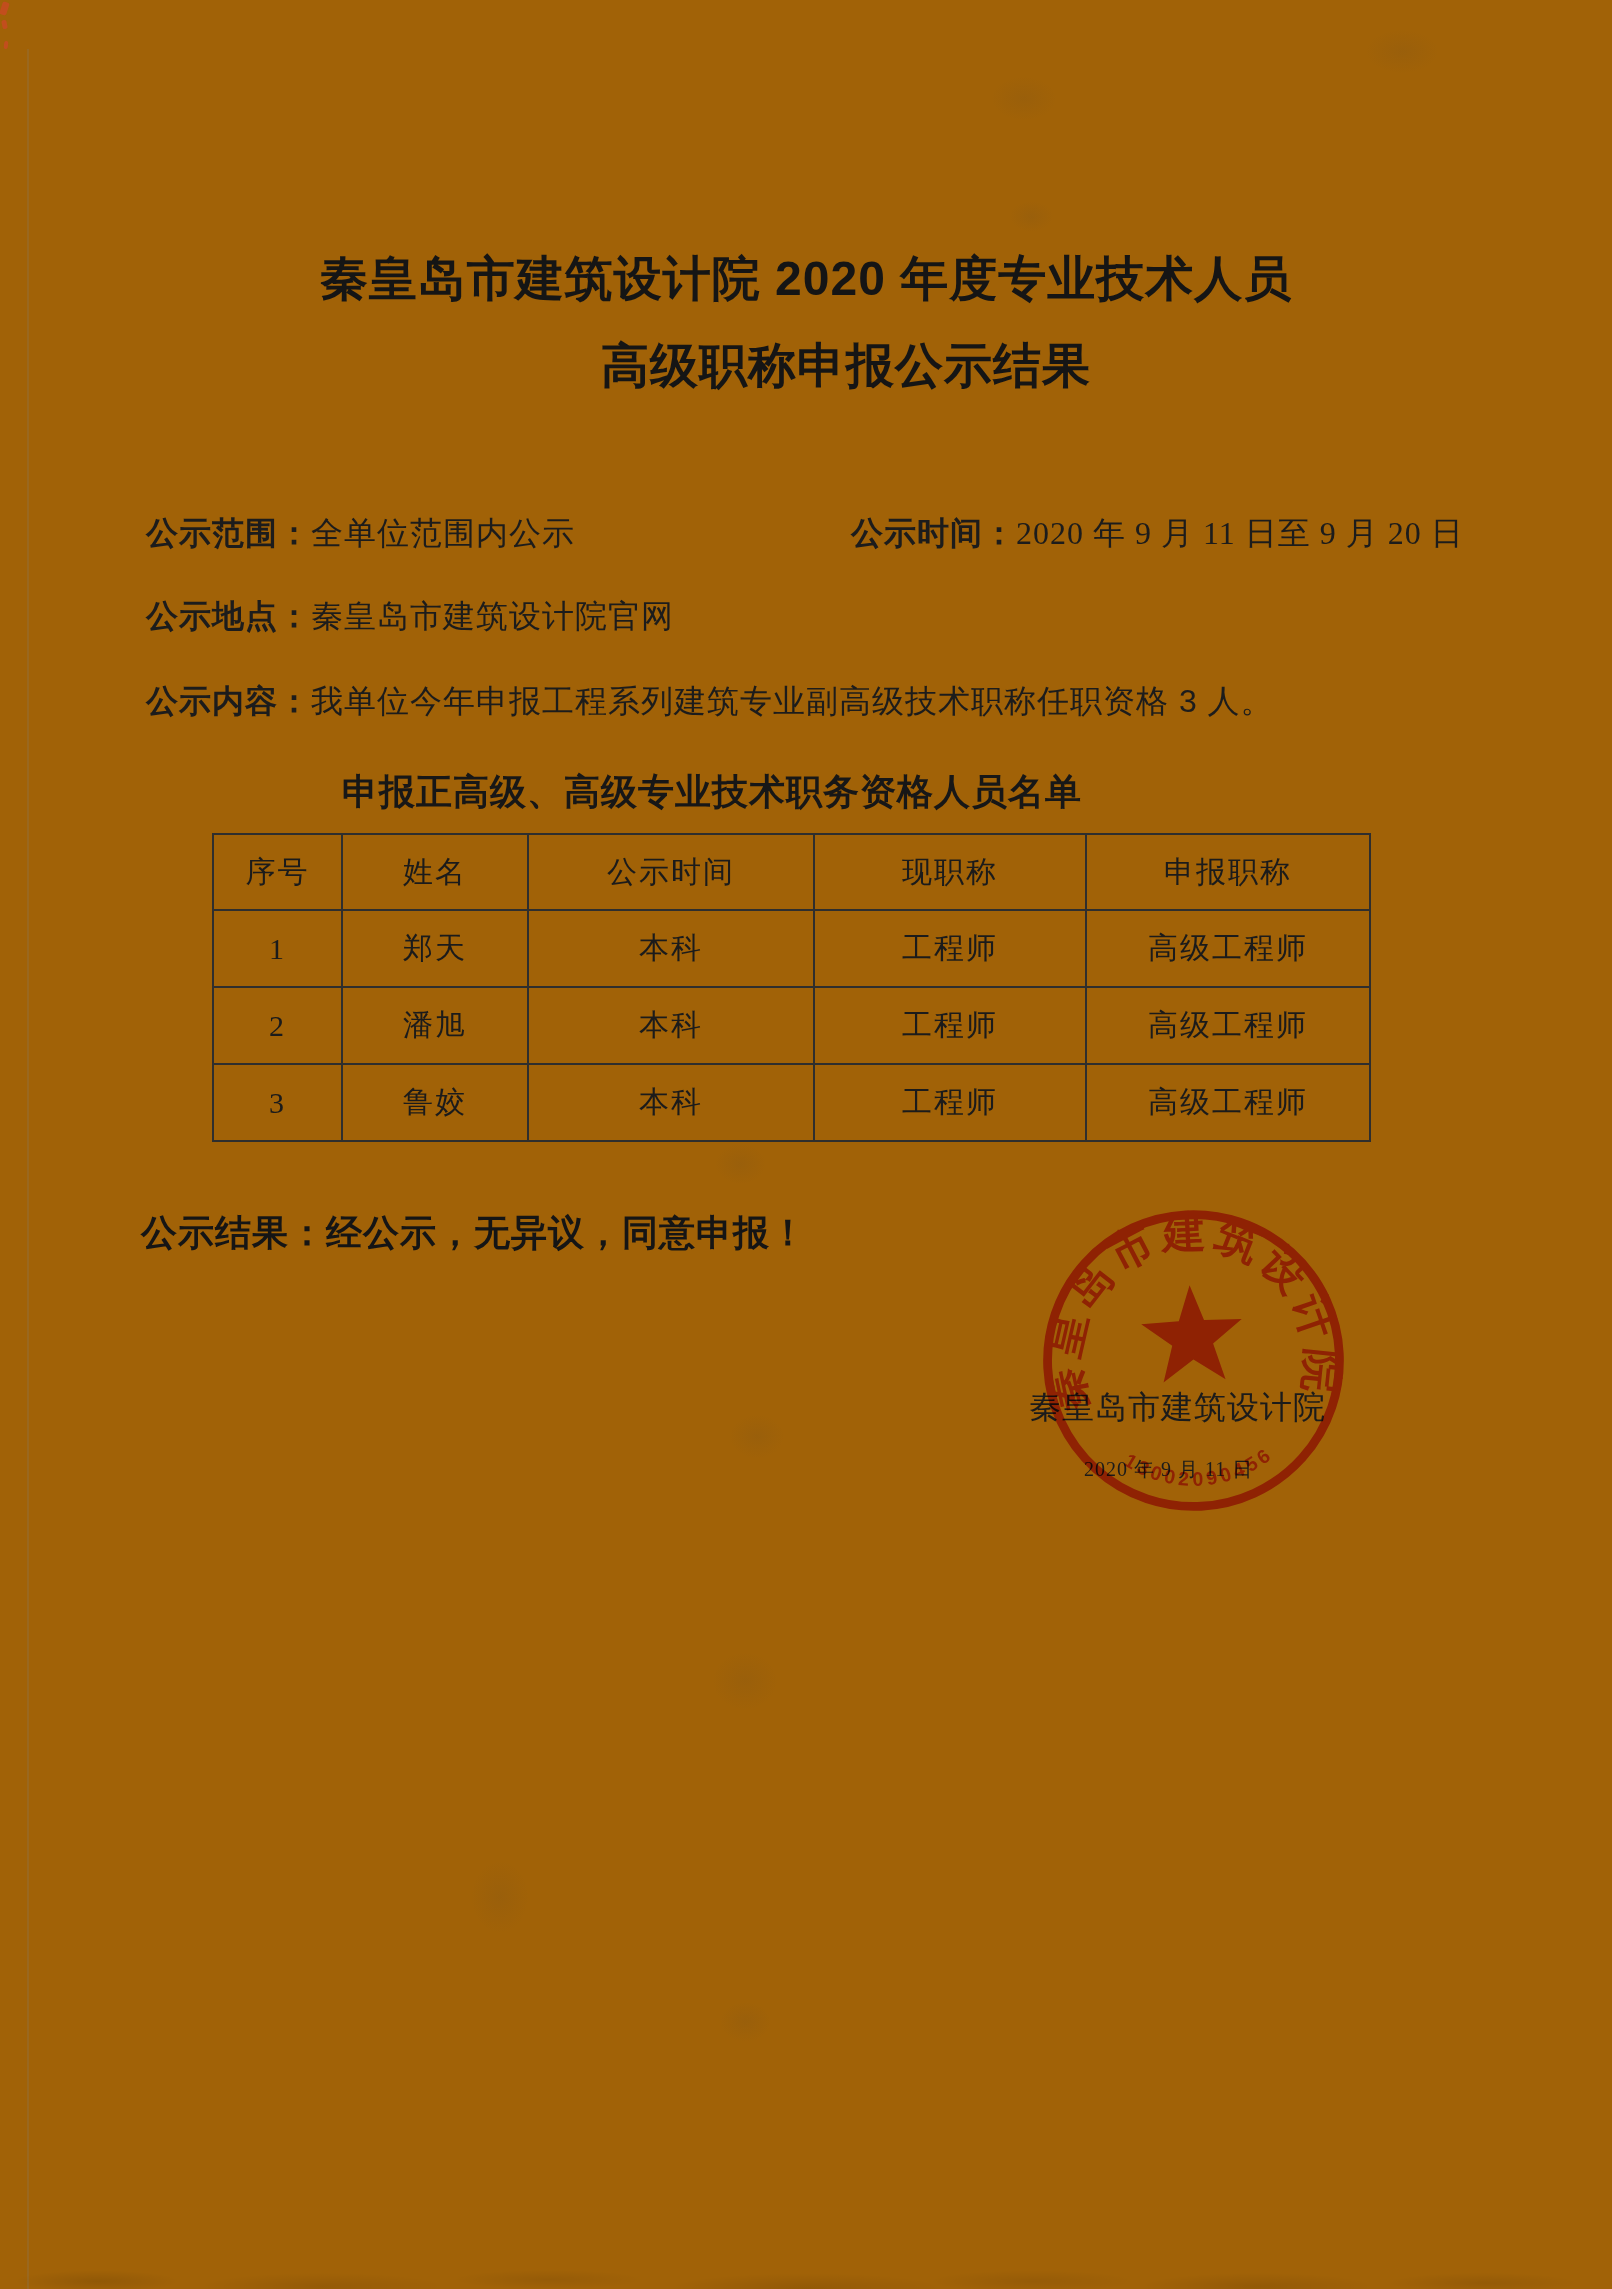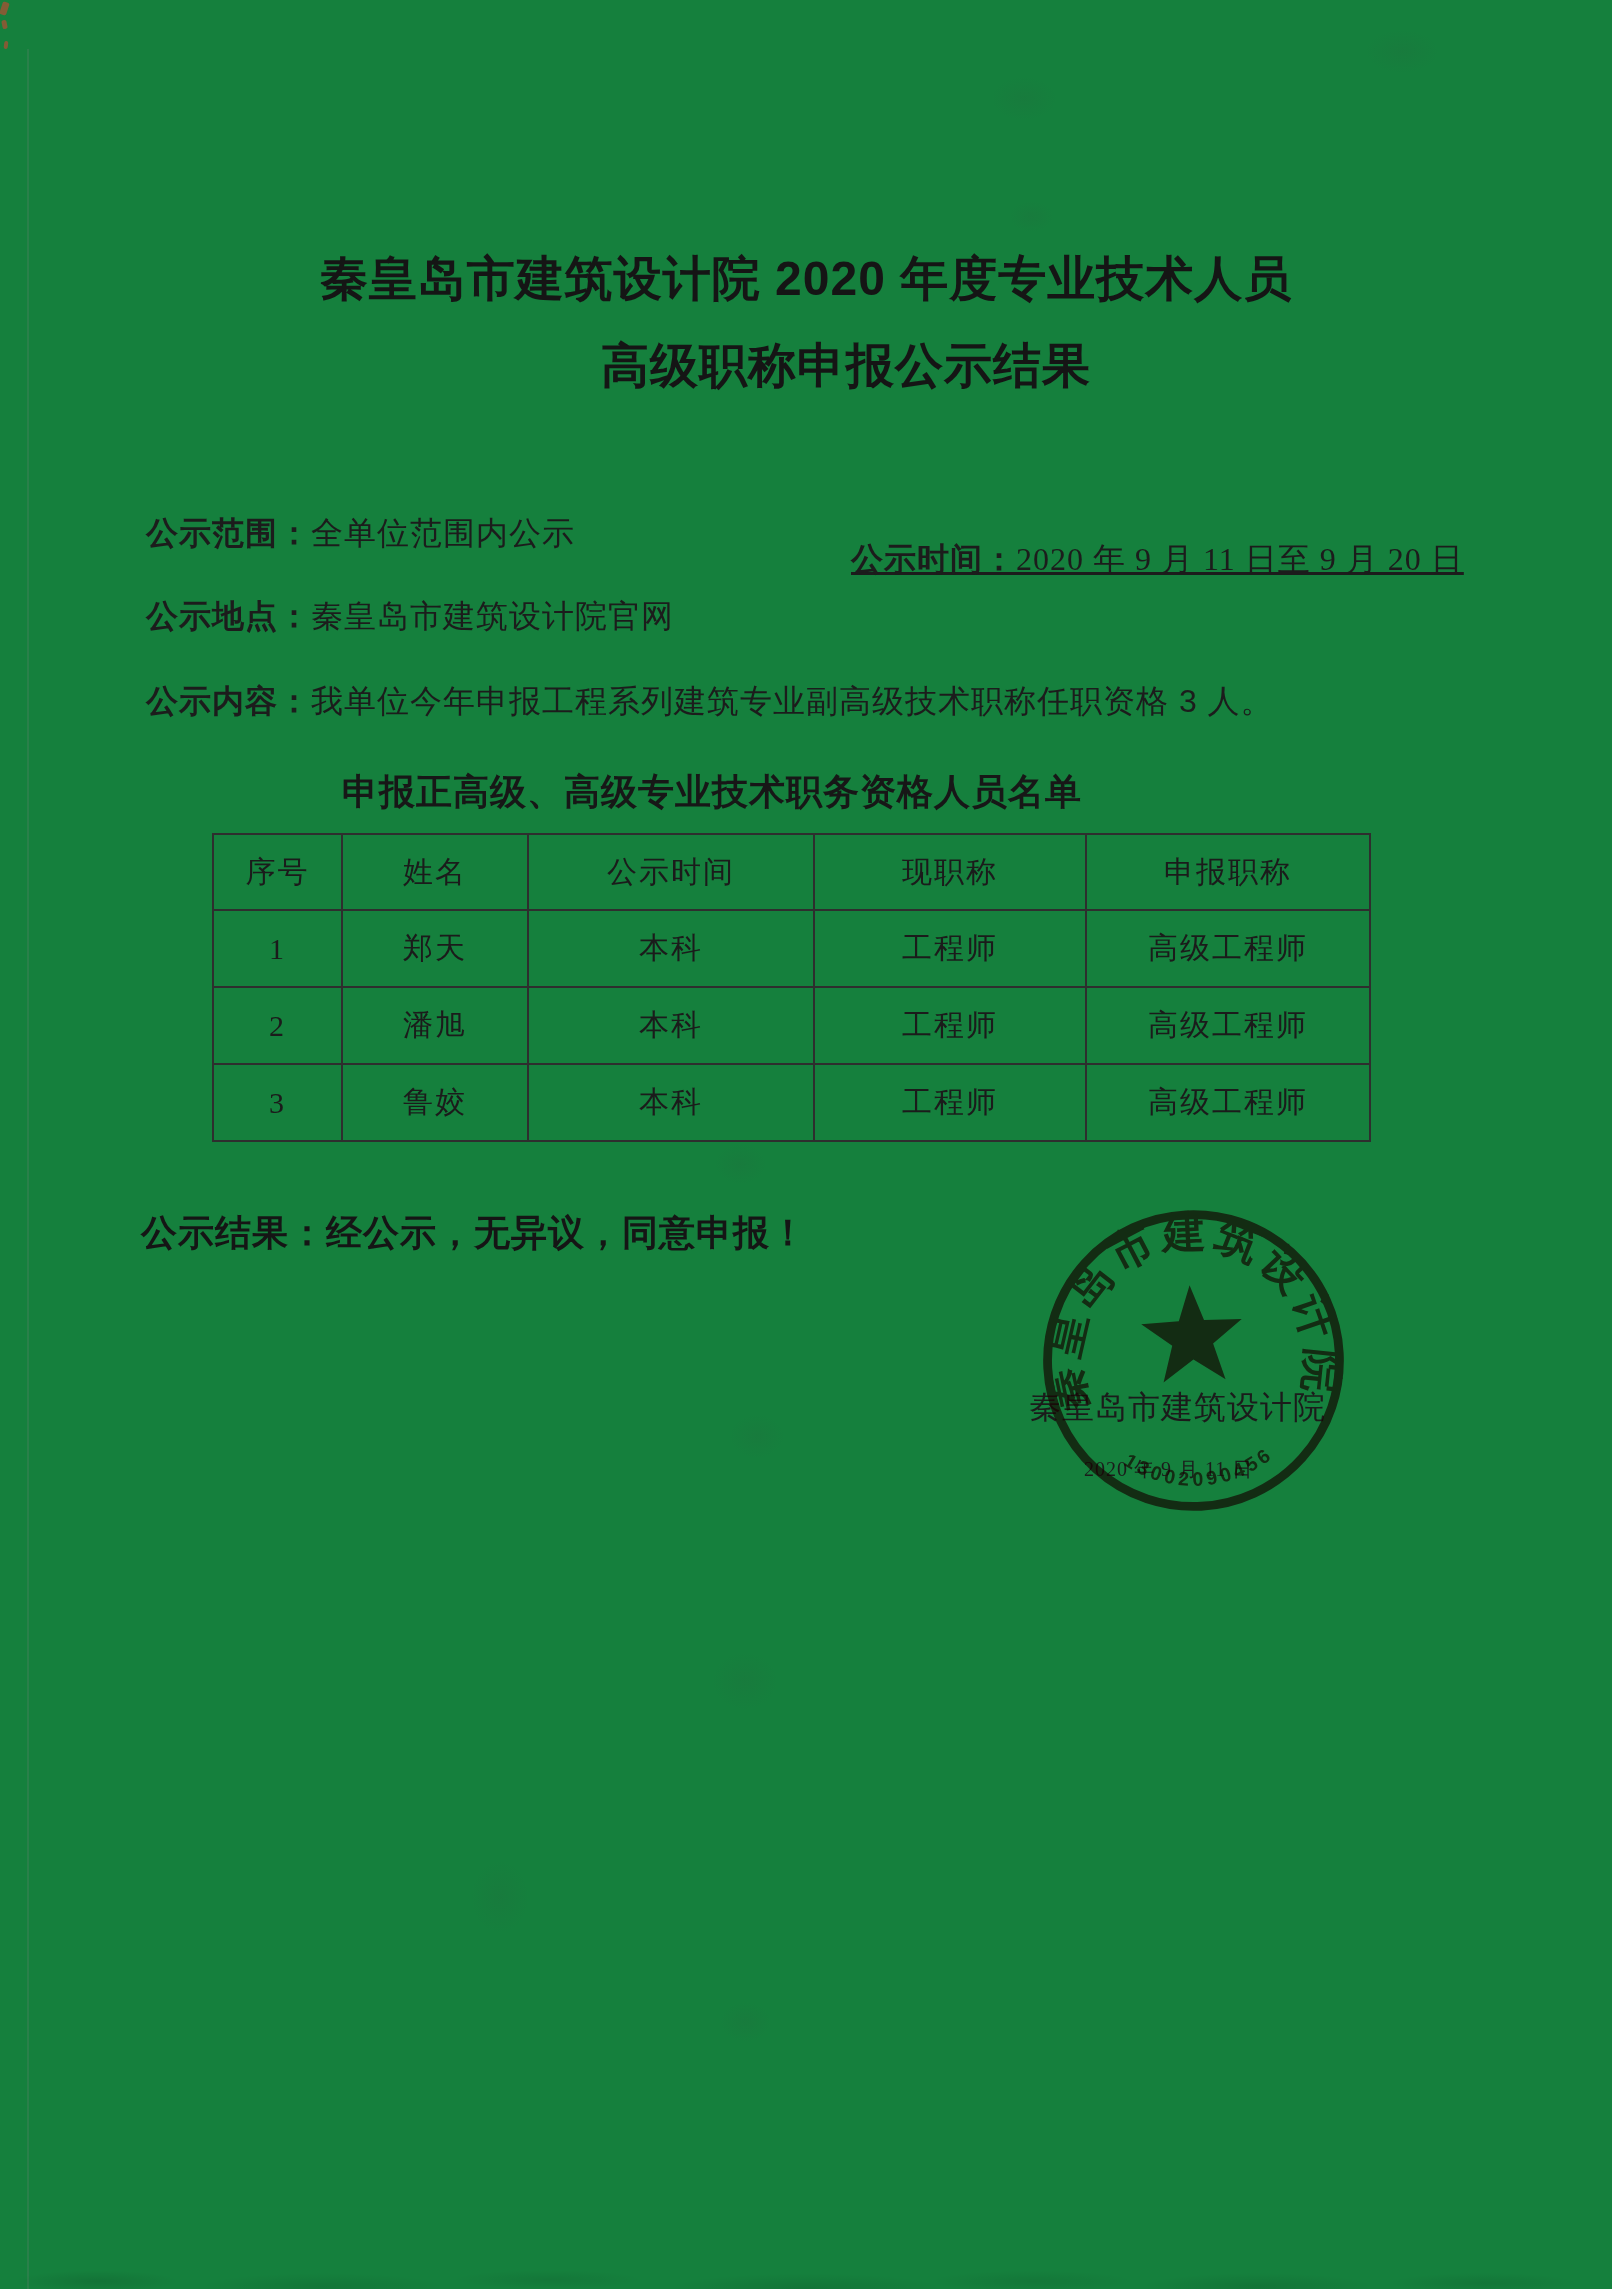--- a/index.html
+++ b/index.html
@@ -1,19 +1,19 @@
 <!DOCTYPE html>
 <html><head>
 <meta charset="utf-8">
 <style>
   html,body{margin:0;padding:0;background:#ffffff;}
   .page{
     position:relative;
     width:1612px;height:2290px;
-    background:#15803d;
+    background:#a16207;
     overflow:hidden;
     font-family:"Liberation Sans", sans-serif;
     color:#1c1c1c;
   }
   
   .scan-vline{
     position:absolute;left:26.5px;top:49px;width:2px;height:2241px;
     background:rgba(130,130,130,.20);
   }
   .red-speck{
@@ -48,21 +48,21 @@
   
   .title{
     position:absolute;left:0;width:1612px;text-align:center;
     font-size:48px;font-weight:700;letter-spacing:1px;line-height:53px;color:#151515;
   }
   .title1{top:252px;}
   .title2{top:339px;margin-left:40px;}
   .infoline{position:absolute;font-size:32px;line-height:37px;letter-spacing:1px;white-space:nowrap;}
   .lbl{font-weight:600;}
   .scope-line{left:146px;top:515px;}
-  .time-line{left:851px;top:541px;text-decoration:underline;}
+  .time-line{left:851px;top:515px;}
   .time-line .val{font-family:"Liberation Serif", serif;}
   .loc-line{left:146px;top:598px;}
   .content-line{left:146px;top:683px;}
   .table-caption{
     position:absolute;left:0;top:768px;width:1424px;text-align:center;
     font-size:36px;font-weight:700;letter-spacing:1px;color:#171717;
   }
   
   table.roster{
     position:absolute;left:212px;top:833px;width:1158px;

